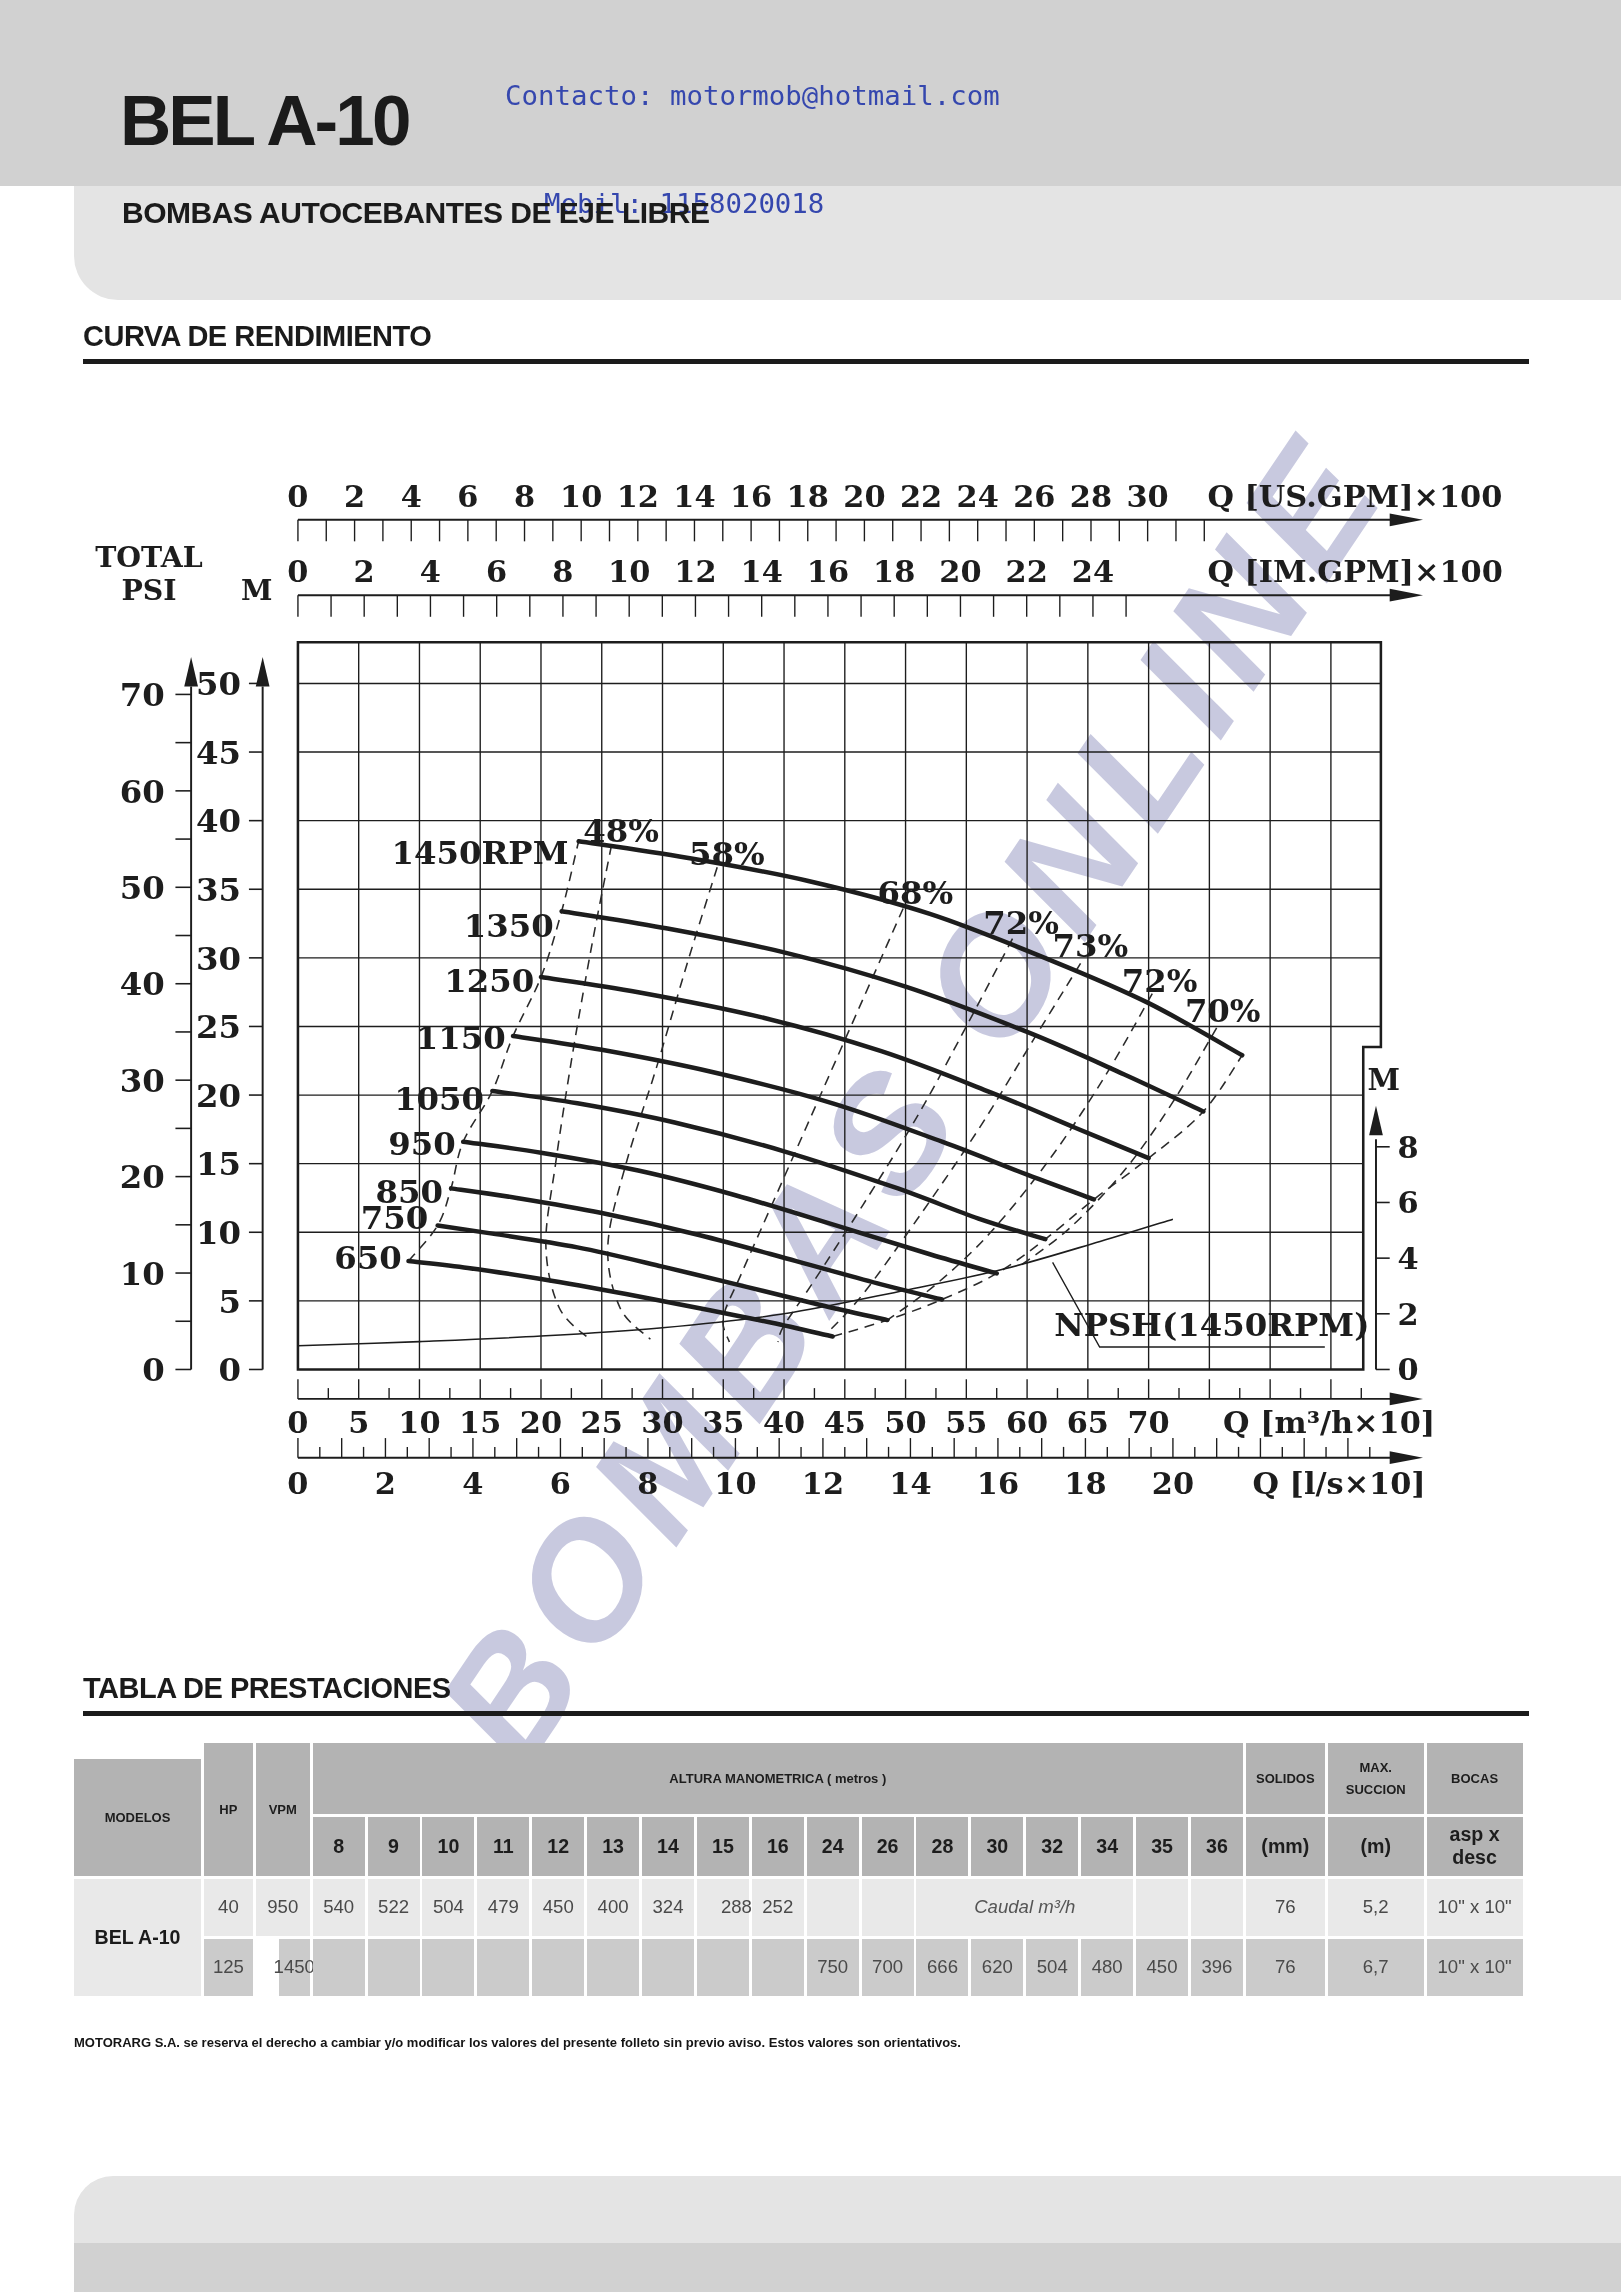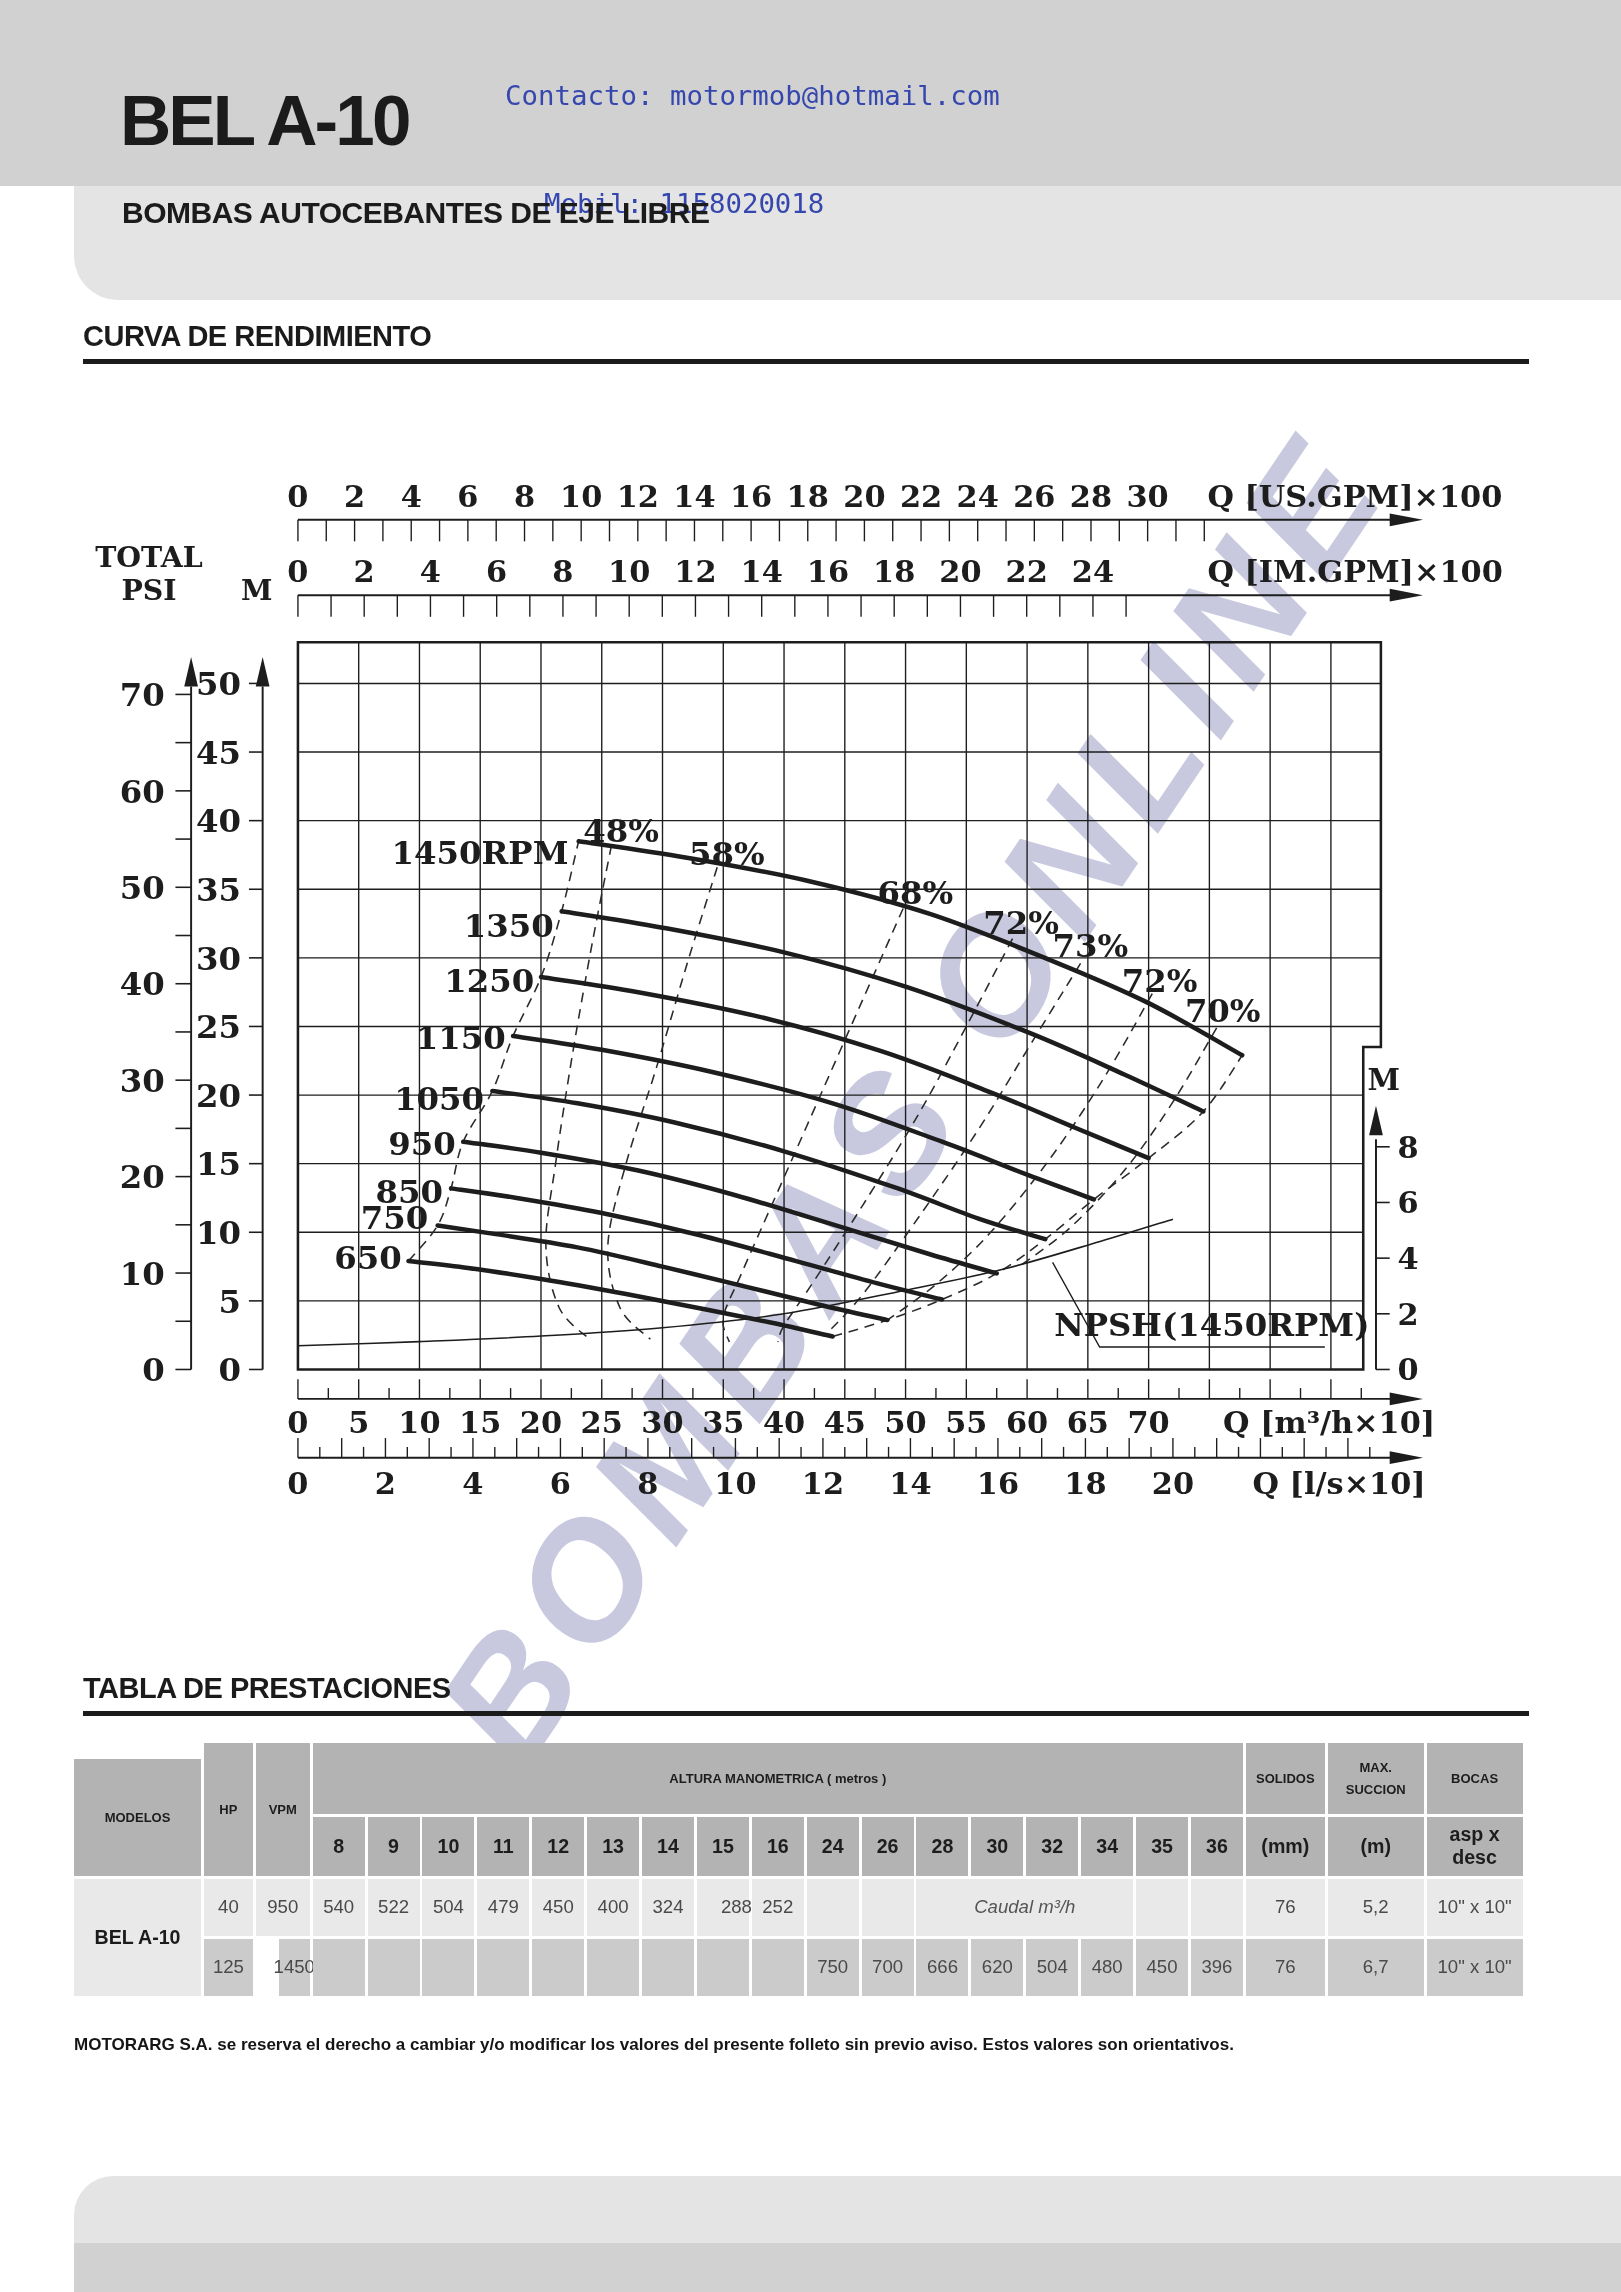--- a/index.html
+++ b/index.html
@@ -22,21 +22,21 @@
   
   #perf-table{left:74px;top:1743px;z-index:2;display:grid;grid-template-columns:127px 49px 54px repeat(17,52px) 79px 96px 96px;grid-template-rows:71px 59px 57px 57px;gap:2.9px;}
   .cell{display:flex;align-items:center;justify-content:center;text-align:center;}
   .hcell{background:#b3b3b3;color:#1d1d1d;font-weight:700;font-size:13px;line-height:21.6px;white-space:pre-line;}
   .subnum{background:#b3b3b3;color:#1d1d1d;font-weight:700;font-size:19.6px;}
   .r1{background:#e9e9e9;}
   .r2{background:#cbcbcb;}
   .dval{color:#4a4a4a;font-size:18.6px;font-weight:400;}
   .model{color:#1b1b1b;font-size:19.6px;font-weight:700;background:#e9e9e9;}
   .caudal{color:#555;font-size:18.6px;}
-  .footer-note{left:74px;top:2035px;font-size:17px;font-weight:700;color:#151515;z-index:2;text-align:right;}
+  .footer-note{left:74px;top:2035px;font-size:13px;font-weight:700;color:#151515;z-index:2;text-align:right;}
   
   .band-foot-light{left:74px;top:2176px;width:1548px;height:67px;background:#e4e4e4;border-top-left-radius:39px;}
   .band-foot-dark{left:74px;top:2243px;width:1548px;height:50px;background:#d1d1d1;}
 </style>
 </head>
 <body>
 
 <div class="abs band-top"></div>
 <div class="abs band-sub"></div>
 <div class="abs contact">

